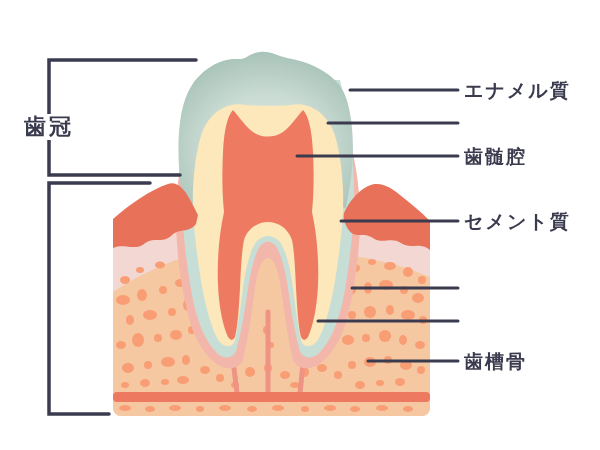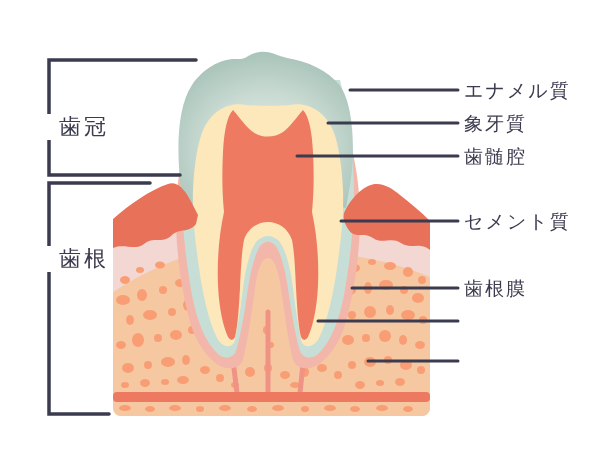--- a/index.html
+++ b/index.html
@@ -4,25 +4,25 @@
 <style>
   html,body{margin:0;padding:0;background:#fff;}
   .stage{
     position:relative;width:600px;height:450px;overflow:hidden;
     background:var(--c-background,#fff);
     font-family:"DejaVu Sans","Liberation Sans",sans-serif;
   }
   .stage svg{position:absolute;left:0;top:0;}
   .lbl{
     position:absolute;color:var(--c-line,#3b3b4f);
-    white-space:nowrap;line-height:26px;font-weight:400;
+    white-space:nowrap;line-height:26px;font-weight:700;
   }
   .lbl-r{left:464px;font-size:19px;letter-spacing:2px;}
   .lbl-l{
-    left:41px;width:68px;text-align:right;font-size:22px;letter-spacing:3px;
+    left:24px;width:68px;text-align:left;font-size:22px;letter-spacing:3px;
     background:var(--c-background,#fff);
   }
 </style>
 </head>
 <body>
 
 <div class="stage">
 
   <svg width="600" height="450" viewBox="0 0 600 450">
     <defs>
@@ -190,20 +190,18 @@
       <line x1="368" y1="361" x2="458" y2="361"></line>
     </g>
 
     <g stroke="var(--c-line,#3b3b4f)" stroke-width="3.5" fill="none" stroke-linecap="round">
       <path d="M196,60 L49,60 L49,175 L180,175"></path>
       <path d="M150,183 L49,183 L49,414 L109,414"></path>
     </g>
   </svg>
 
   <span class="lbl lbl-l" style="top:114px">歯冠</span>
-  <span class="lbl lbl-l" style="top:246px">歯根</span>
 
   <span class="lbl lbl-r" style="top:77px">エナメル質</span>
-  <span class="lbl lbl-r" style="top:110px">象牙質</span>
   <span class="lbl lbl-r" style="top:208px">セメント質</span>
   <span class="lbl lbl-r" style="top:143px">歯髄腔</span>
-  <span class="lbl lbl-r" style="top:275px">歯根膜</span>
+  <span class="lbl lbl-r" style="top:348px">歯槽骨</span>
 </div>
 
 </body></html>

